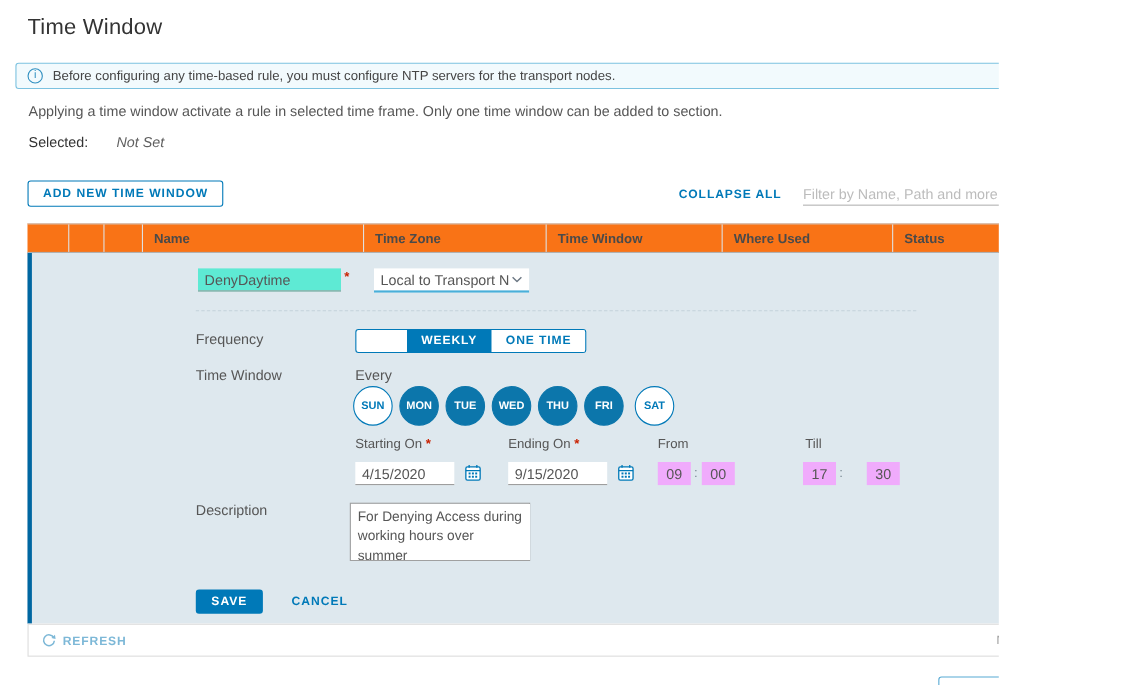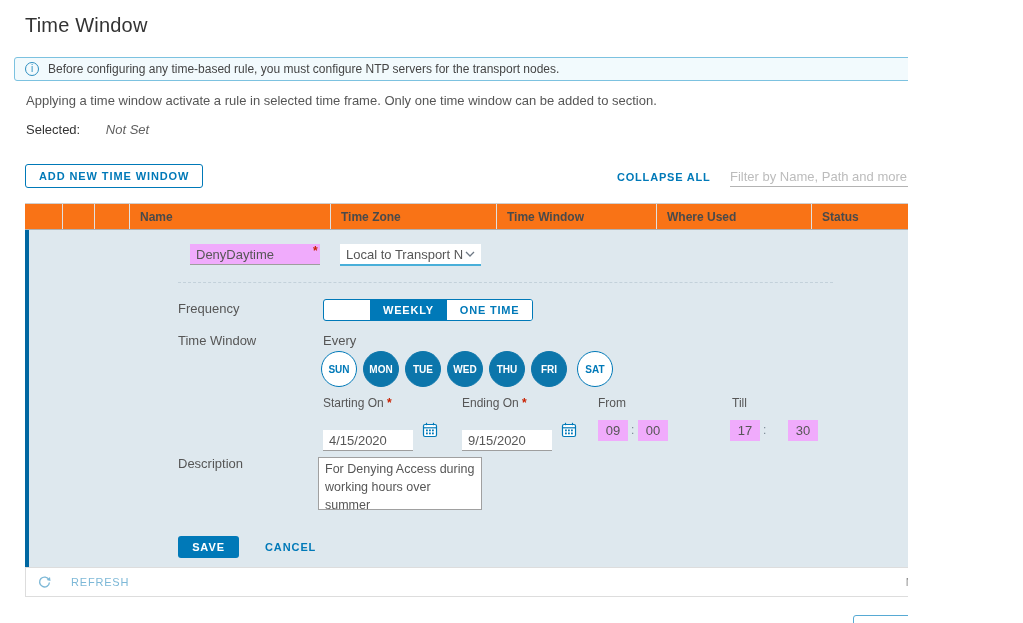--- a/index.html
+++ b/index.html
@@ -41,22 +41,22 @@
                  border-top:1px solid #cfcfcf; border-bottom:1px solid #b0b0b0; display:flex; }
   .hcell { font-size:12px; font-weight:bold; color:#4a4a4a; display:flex; align-items:center; padding-left:10px;
            border-right:1px solid #e0e0e0; }
   .hcell.empty { padding-left:0; }
   .hc0{width:38px;} .hc1{width:32px;} .hc2{width:35px;} .hc-name{width:201px;} .hc-tz{width:166px;}
   .hc-tw{width:160px;} .hc-wu{width:155px;} .hc-st{width:162px; border-right:none;}
 
   .edit-row { position:absolute; left:0; top:27px; width:963px; height:337px; background:#dee8ee; }
   .sel-bar { position:absolute; left:0; top:0; width:4px; height:337px; background:#0067a1; }
 
-  .name-input { position:absolute; left:165px; top:14px; width:130px; height:21px; border:none;
-                border-bottom:1px solid #9e9e9e; background:#f0abfc; font-size:13px; color:#565656; padding:0 6px;
+  .name-input { position:absolute; left:155px; top:14px; width:130px; height:21px; border:none;
+                border-bottom:1px solid #9e9e9e; background:#5eead4; font-size:13px; color:#565656; padding:0 6px;
                 outline:none; font-family:"Liberation Sans", sans-serif; }
   .req { color:#c92100; font-size:12px; font-weight:bold; }
   .req-name { position:absolute; left:288px; top:14px; }
   .dropdown { position:absolute; left:315px; top:14px; width:141px; height:22px; background:#fff;
               border-bottom:2px solid #49afd9; display:flex; align-items:center; padding:0 6px; cursor:pointer; }
   .dropdown-text { font-size:13px; color:#565656; flex:1; white-space:nowrap; overflow:hidden; }
 
   .dashed-sep { position:absolute; left:153px; top:52px; width:655px; border-top:1px dashed #c3d1da; }
 
   .flabel { position:absolute; left:153px; font-size:13px; color:#565656; }
@@ -70,21 +70,21 @@
 
   .every-lbl { position:absolute; left:298px; top:103px; font-size:13px; color:#565656; }
   .days { position:absolute; left:296px; top:121px; display:flex; gap:6px; }
   .day { width:36px; height:36px; border-radius:50%; border:1px solid #0079b8; color:#0079b8; background:#fff;
          font-size:10px; font-weight:bold; display:flex; align-items:center; justify-content:center; cursor:pointer;text-align:right; }
   .day.active { background:#0c76ab; border-color:#0c76ab; color:#fff; }
   .day:last-child { margin-left:4px; }
 
   .dt-lbl { position:absolute; font-size:12px; color:#565656; top:166px; }
   .lbl-start { left:298px; } .lbl-end { left:437px; } .lbl-from { left:573px; } .lbl-till { left:707px; }
-  .date-input { position:absolute; top:200px; width:90px; height:21px; border:none; border-bottom:1px solid #9e9e9e;
+  .date-input { position:absolute; top:190px; width:90px; height:21px; border:none; border-bottom:1px solid #9e9e9e;
                 background:#fff; font-size:13px; color:#565656; padding:0 6px; outline:none;
                 font-family:"Liberation Sans", sans-serif; }
   .di-start { left:298px; } .di-end { left:437px; }
   .cal-ic { position:absolute; top:192px; width:16px; height:16px; cursor:pointer; }
   .cal-start { left:397px; } .cal-end { left:536px; }
   .time-box { position:absolute; top:190px; width:30px; height:21px; border:none; background:#f0abfc; text-align:center;
               font-size:13px; color:#565656; outline:none; font-family:"Liberation Sans", sans-serif; }
   .tb-fh { left:573px; } .tb-fm { left:613px; } .tb-th { left:705px; } .tb-tm { left:763px; }
   .colon { position:absolute; top:193px; font-size:12px; color:#7a8a94; }
   .col-from { left:606px; } .col-till { left:738px; }
@@ -100,21 +100,21 @@
                 color:#0079b8; background:none; border:none; cursor:pointer; font-family:"Liberation Sans", sans-serif; }
 
   .scrollbar { position:absolute; left:963px; top:0; width:14px; height:364px; background:#f5f5f5; }
   .sb-btn { position:absolute; left:0; width:14px; height:16px; background:#f0f0f0; display:flex; align-items:center;
             justify-content:center; cursor:pointer; }
   .sb-up { top:0; } .sb-down { bottom:0; }
   .sb-thumb { position:absolute; left:1px; top:17px; width:12px; height:330px; background:#ababab; cursor:pointer; }
 
   .grid-footer { position:absolute; left:0; top:364px; width:977px; height:30px; background:#fff;
                  border:1px solid #ddd; display:flex; align-items:center; padding:0 12px; }
-  .refresh { display:flex; align-items:flex-start; gap:20px; color:#7db8d7; font-size:11px; font-weight:normal;
+  .refresh { display:flex; align-items:flex-end; gap:6px; color:#7db8d7; font-size:11px; font-weight:bold;
              letter-spacing:.8px; cursor:pointer; }
   .footer-status { margin-left:auto; font-size:11px; color:#8c8c8c; }
 
   .pbtn { position:absolute; top:615px; height:22px; border-radius:3px; }
   .pbtn-outline { left:853px; width:75px; background:#fff; border:1px solid #57aad4; }
   .pbtn-gray { left:938px; width:40px; background:#d2d2d2; border:none; }
 </style>
 </head>
 <body>
 

